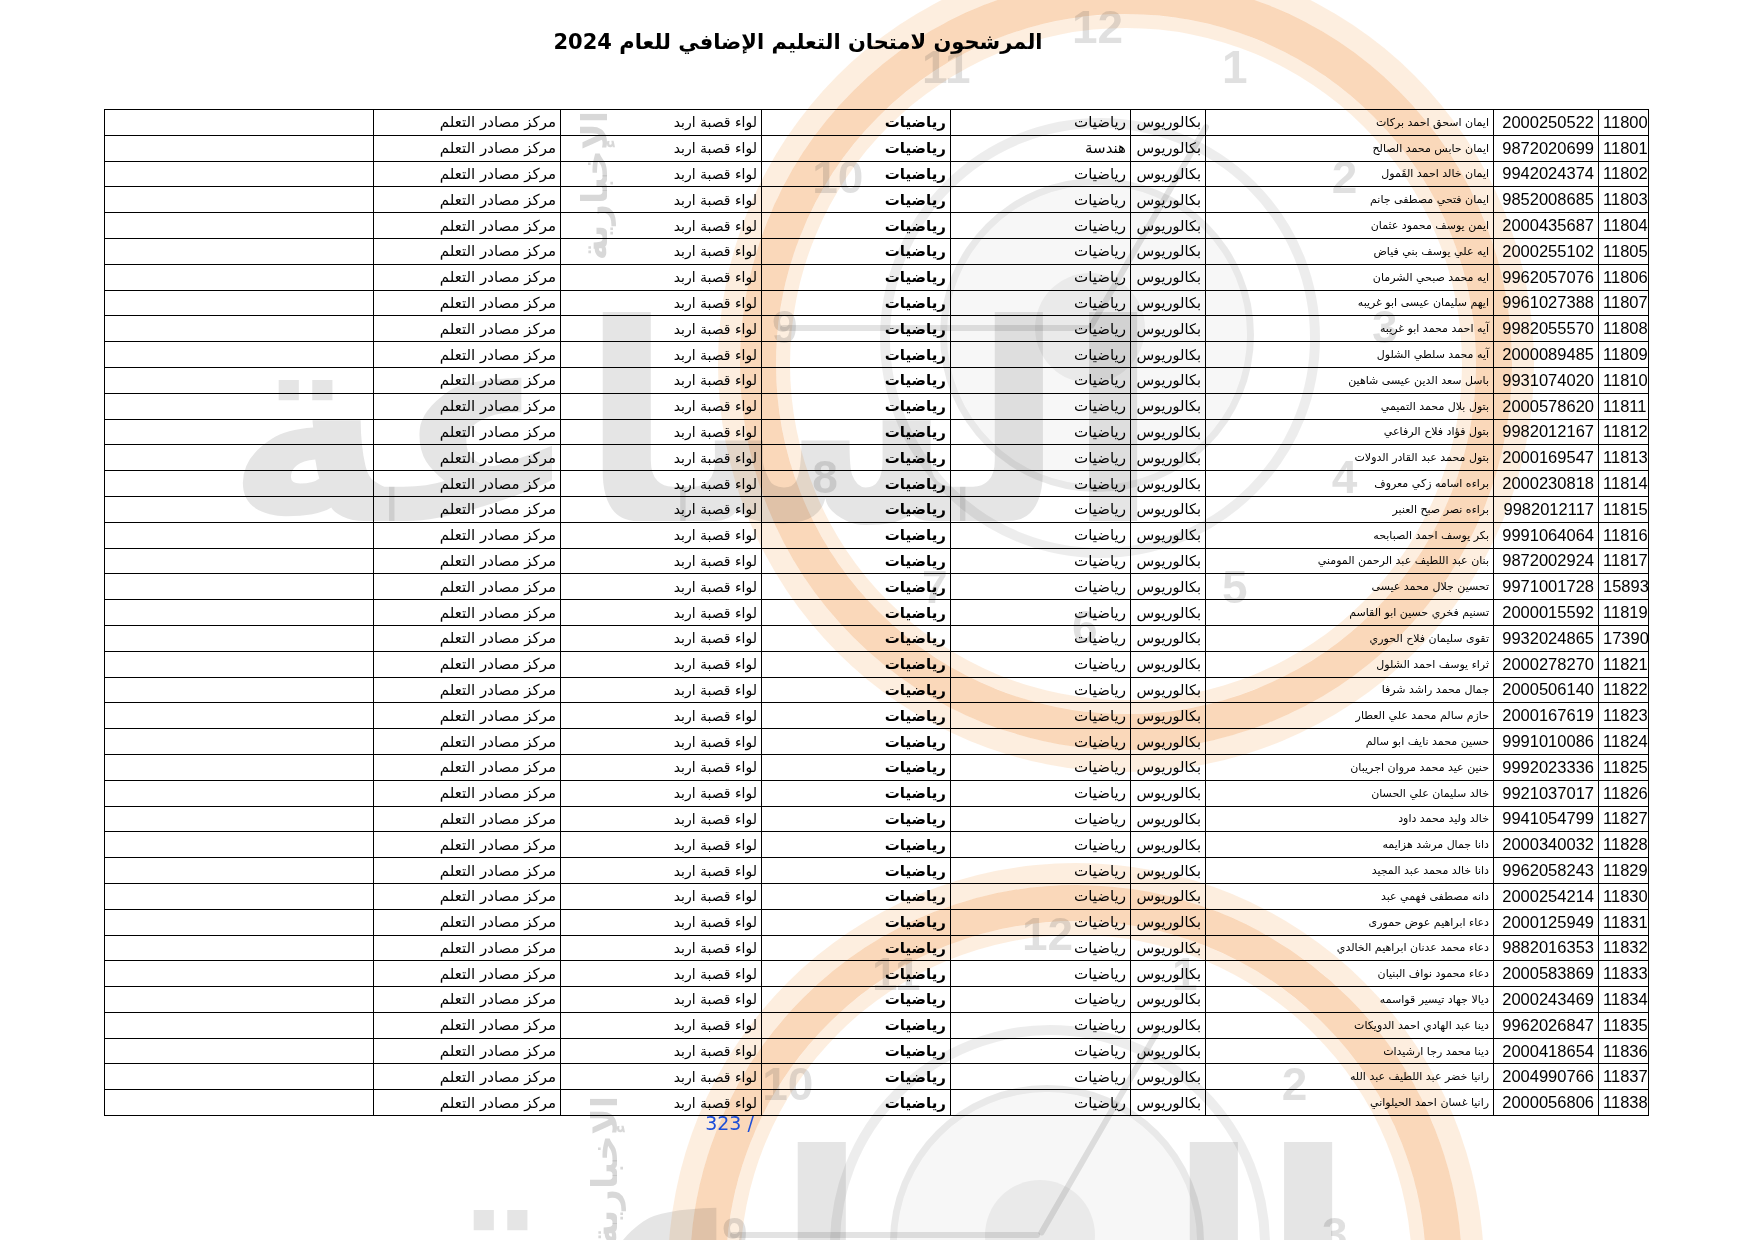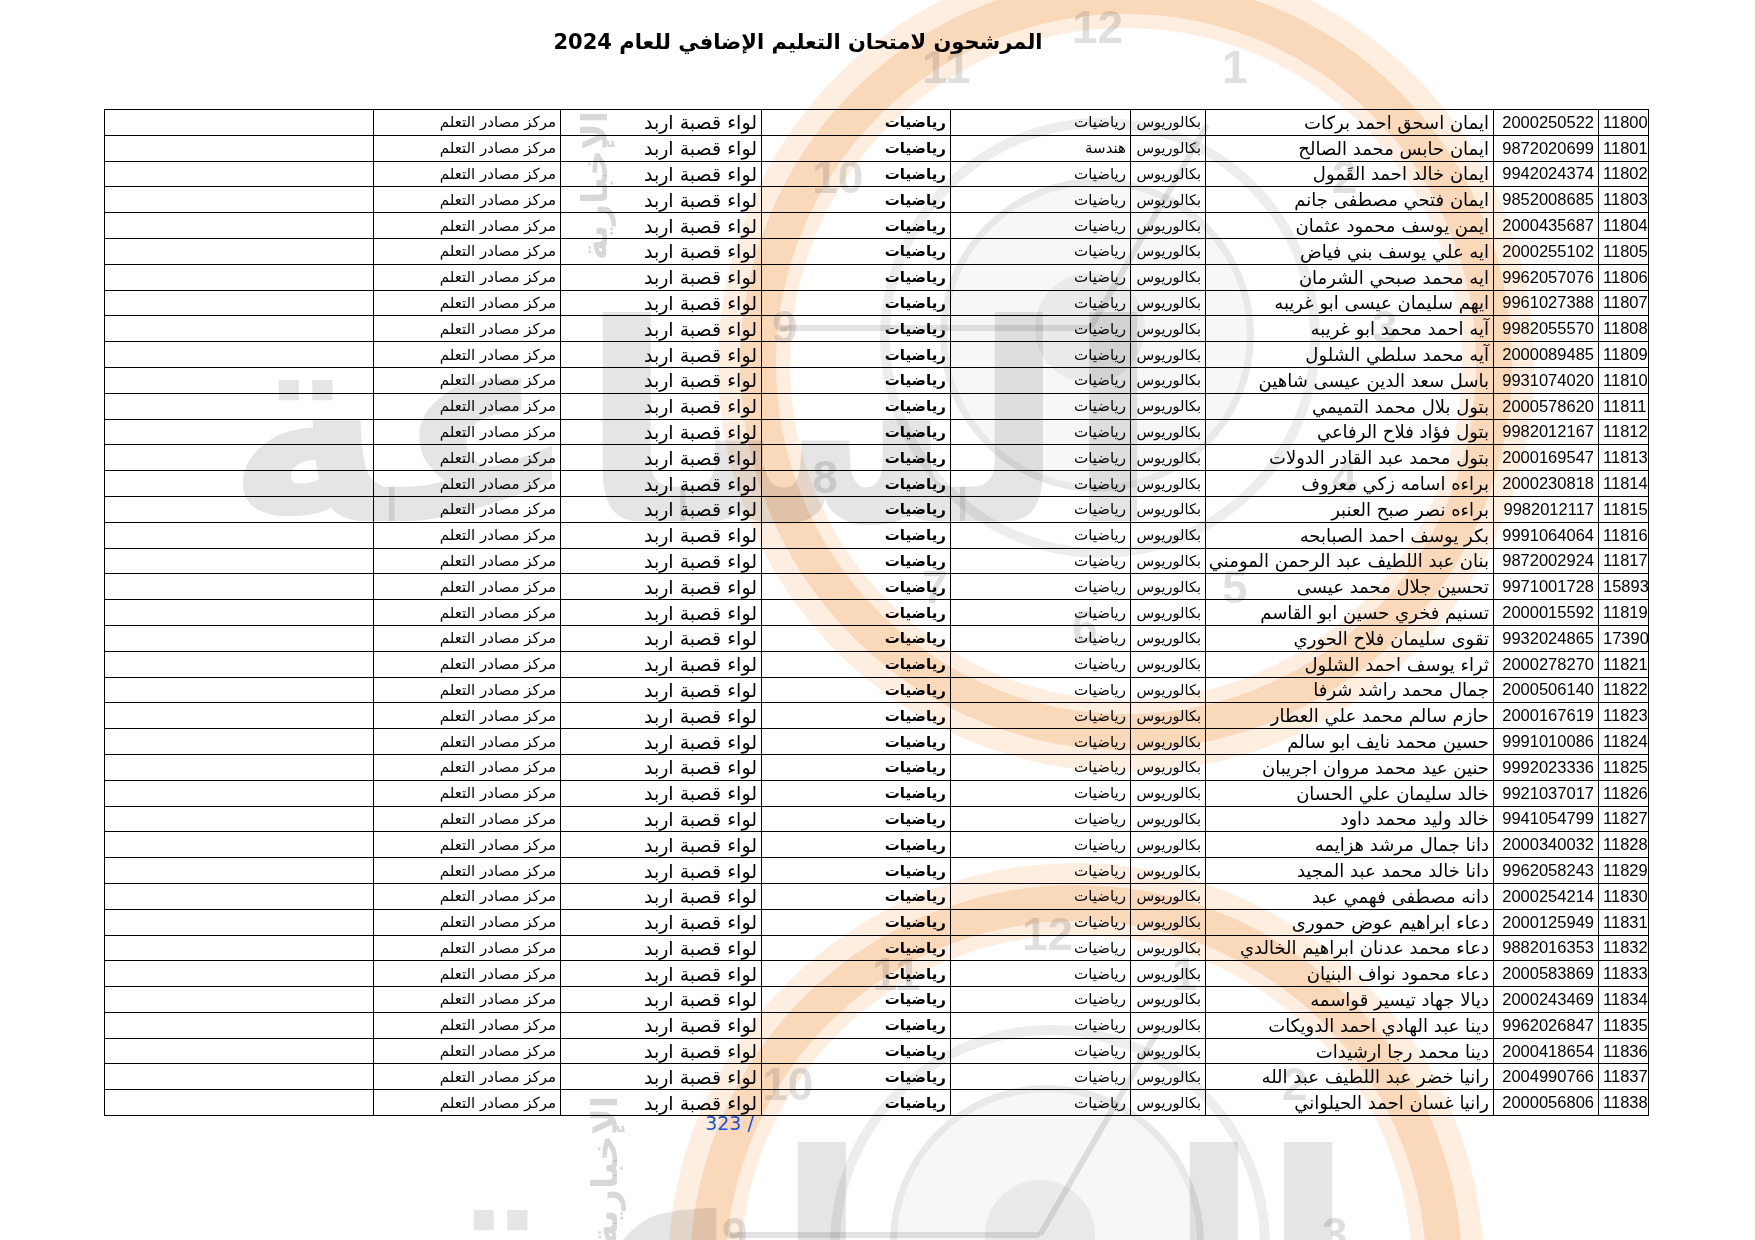--- a/index.html
+++ b/index.html
@@ -20,25 +20,25 @@
   
   .doc-title{position:absolute;top:30px;left:0;width:1596px;text-align:center;direction:rtl;font-size:21px;font-weight:bold;color:#000;z-index:2;}
   .page-number{position:absolute;top:1112px;left:0;width:1459px;text-align:center;direction:ltr;font-size:19px;color:#1d4ed8;z-index:2;}
 
   
   .tbl-wrap{position:absolute;top:109px;left:104px;z-index:1;}
   table.candidates{border-collapse:collapse;table-layout:fixed;direction:rtl;width:1544px;background:transparent;}
   table.candidates td{border:1px solid #000;height:24.8px;padding:0 4px;vertical-align:middle;overflow:hidden;white-space:nowrap;background:transparent;}
   td.c-serial{font-family:"Liberation Sans",sans-serif;font-size:16.5px;text-align:center;direction:ltr;padding:0 1px;}
   td.c-id{font-family:"Liberation Sans",sans-serif;font-size:16.5px;text-align:right;direction:ltr;}
-  td.c-name{font-size:18px;text-align:right;}
+  td.c-name{font-size:11px;text-align:right;}
   td.c-deg{font-size:14.5px;text-align:right;padding:0 2px;}
   td.c-major{font-size:15px;text-align:right;padding:0 12px;}
   td.c-exam{font-size:15px;font-weight:bold;text-align:right;padding:0 8px;}
-  td.c-district{font-size:19px;text-align:right;padding:0 2px;margin-left:40px;}
+  td.c-district{font-size:14px;text-align:right;padding:0 2px;margin-left:40px;}
   td.c-center{font-size:15px;text-align:right;padding:0 3px;}
   td.c-blank{background:transparent;}
 </style>
 </head>
 <body>
 
 <div class="page">
 
   <div id="watermark">
       <div class="wm-ring" style="left: 740px; top: -22px; width: 700px; height: 700px;"></div>

